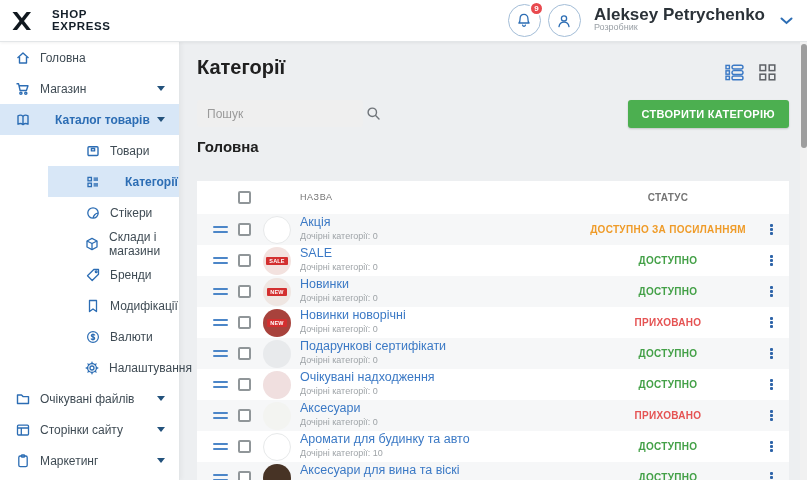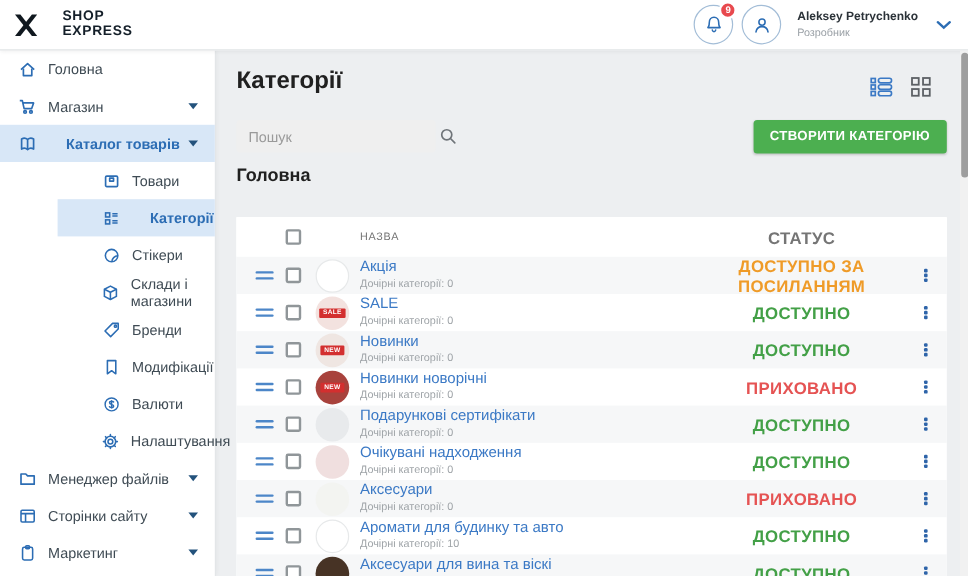--- a/index.html
+++ b/index.html
@@ -13,21 +13,21 @@
   .logo { display:flex; align-items:center; margin-left:10px; width:170px; }
   .logo-text { margin-left:20px; font-size:11.5px; font-weight:700; color:#141f29;
                line-height:11.5px; letter-spacing:.6px; }
   .topbar-right { margin-left:auto; display:flex; align-items:center; margin-right:14px; gap:7px; }
   .circle-btn { width:33px; height:33px; border:1.4px solid #a3bdd7; border-radius:50%;
                 background:#fff; position:relative; display:flex; align-items:center; justify-content:center; cursor:pointer; }
   .notif-badge { position:absolute; top:-4px; right:-4px; min-width:15px; height:15px; border-radius:8px;
                  background:#e8494e; border:2px solid #fff; color:#fff; font-size:8px; font-weight:700;
                  display:flex; align-items:center; justify-content:center; padding:0 2px; }
   .user-block { margin-left:6px; line-height:13px; }
-  .user-name { font-size:10px; font-weight:700; color:#2b3238;text-align:center; }
+  .user-name { font-size:17px; font-weight:700; color:#2b3238;text-align:center; }
   .user-role { font-size:9px; color:#9aa0a6; }
   .user-chevron { margin-left:8px; cursor:pointer; display:flex; }
 
   
   .sidebar { position:absolute; left:0; top:42px; width:180px; height:438px; background:#fff;
              border-right:1px solid #e3e6e8; box-shadow:2px 0 4px rgba(0,0,0,.04); z-index:20; }
   .side-item { height:31px; display:flex; align-items:center; padding-left:14px; cursor:pointer; }
   .side-item.sub { padding-left:36px;margin-left:48px; }
   .side-item .icon { width:17px; display:flex; align-items:center; justify-content:center; }
   .side-item .lbl { margin-left:9px; font-size:12px; color:#3f4b54; }
@@ -74,21 +74,21 @@
            display:flex; align-items:center; justify-content:center; overflow:hidden; }
   .thumb.empty { border:1px solid #e7e9ea; background:#fff; }
   .thumb-badge { font-size:5.5px; font-weight:700; color:#fff; background:#d32f2f;
                  padding:1px 3px; border-radius:1px; letter-spacing:.2px; }
   .thumb-badge:empty { display:none; }
   .thumb.spacer { visibility:hidden; }
   .name-col { flex:1; min-width:0; line-height:13px; }
   .cat-link { font-size:12.5px; color:#3b79c5; text-decoration:none; cursor:pointer; display:block; }
   .child-count { font-size:9px; color:#9fa4a8; display:block; margin-top:1px; }
   .col-header { font-size:9px; color:#757575; letter-spacing:.6px; font-weight:400; }
-  .status-col { width:170px; text-align:center; font-size:14px; font-weight:700; letter-spacing:.3px; flex:none; }
+  .status-col { width:170px; text-align:center; font-size:10px; font-weight:700; letter-spacing:.3px; flex:none; }
   .dots-col { width:36px; display:flex; flex-direction:column; align-items:center; gap:1px; cursor:pointer; flex:none; }
   .dots-col b { width:3px; height:3px; background:#2e64a9; border-radius:1px; }
   svg { display:block; }
 </style>
 </head>
 <body>
 
 <div class="topbar">
   <div class="logo">
     <span>
@@ -236,21 +236,21 @@
       </svg>
       </span>
     <span class="lbl">Налаштування</span>
   </div>
   <div class="side-item">
     <span class="icon">
       <svg width="16" height="16" viewBox="0 0 16 16" fill="none" stroke="#2c6db4" stroke-width="1.4" stroke-linejoin="round">
         <path d="M2.5 12.5 V4 H6.5 L8 5.6 H13.5 V12.5 Z"></path>
       </svg>
       </span>
-    <span class="lbl">Менеджер файлів</span>
+    <span class="lbl">Очікувані файлів</span>
     <span class="tri"></span>
   </div>
   <div class="side-item">
     <span class="icon">
       <svg width="16" height="16" viewBox="0 0 16 16" fill="none" stroke="#2c6db4" stroke-width="1.3" stroke-linejoin="round">
         <rect x="2.5" y="3.2" width="11" height="9.8" rx="1"></rect>
           <path d="M2.5 6 H13.5 M6.3 6 V13"></path>
       </svg>
       </span>
     <span class="lbl">Сторінки сайту</span>

